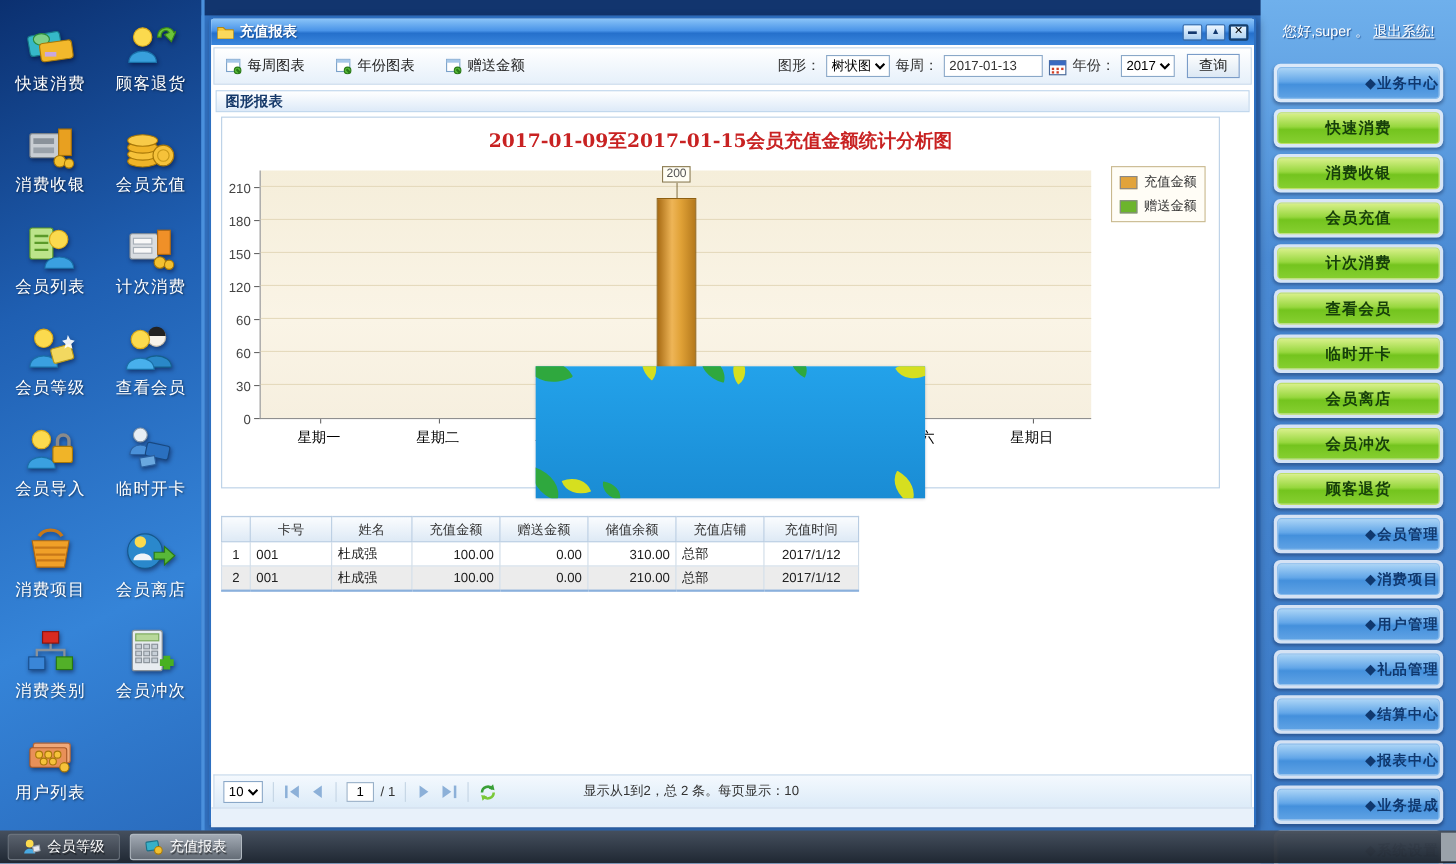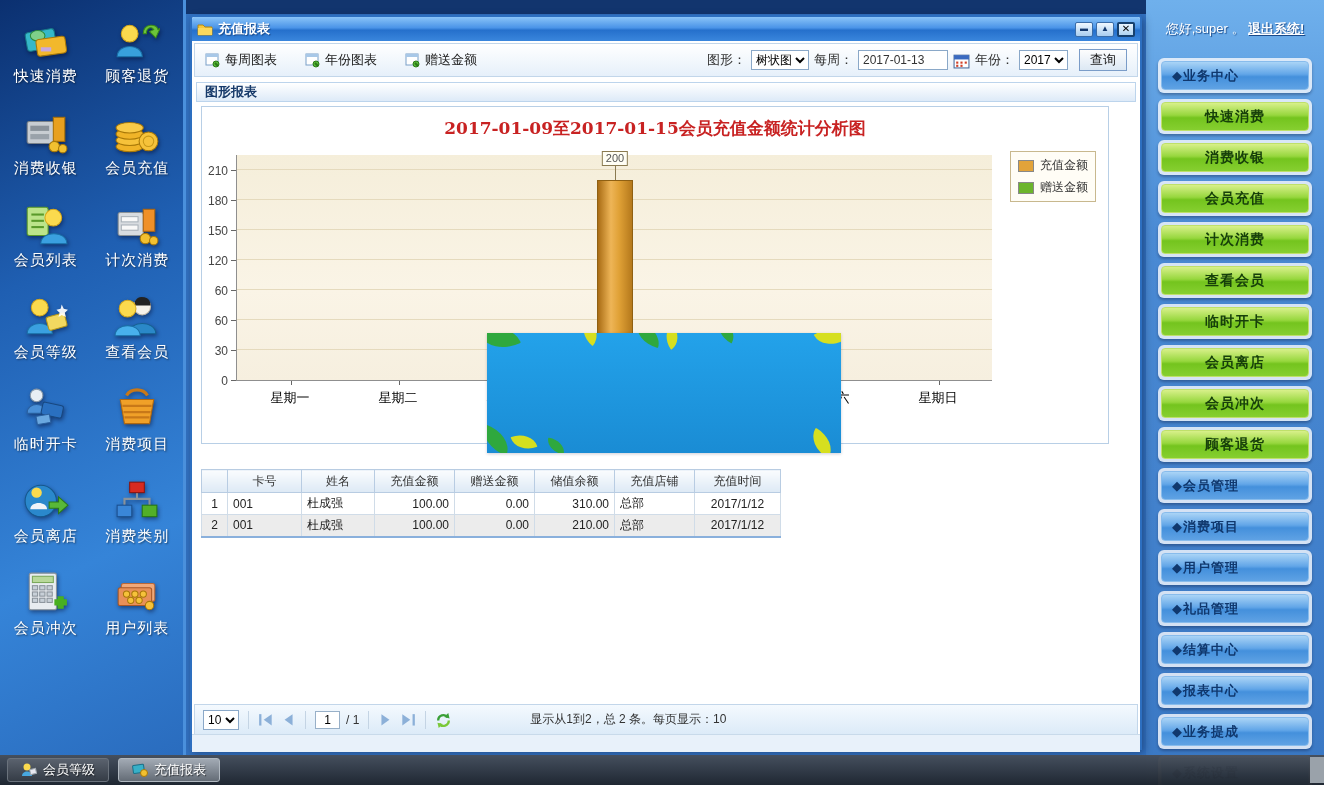--- a/index.html
+++ b/index.html
@@ -101,25 +101,25 @@
   .pg-input { width:25px; height:18px; border:1px solid #98b0c8; text-align:center; font-size:12px; }
   .pg-refresh { width:17px; height:16px; cursor:pointer; }
   .pg-info { margin-left:72px; }
   .win-footer { position:absolute; top:693px; left:0; right:0; bottom:0; background:#e8f1fa; border-top:1px solid #c8daea; }
 
   
   #right-sidebar { position:absolute; left:1146px; top:0; width:178px; height:785px;
     background:linear-gradient(180deg,#6fb0ec 0%,#4a8ad4 30%,#3a78c4 100%); }
   .greeting { position:absolute; top:20px; width:100%; text-align:center; color:#fff; font-size:13px;
     text-shadow:1px 1px 1px #1a4a8a; }
-  .logout { color:#fff; text-decoration:underline; font-weight:bold; cursor:pointer;text-align:right; }
+  .logout { color:#fff; text-decoration:underline; font-weight:normal; cursor:pointer;text-align:right; }
   .rs-btn-outer { position:absolute; left:12px; width:154px; height:35px; border-radius:6px;
     background:rgba(245,248,252,.82); box-shadow:0 2px 3px rgba(0,0,30,.3); cursor:pointer; }
   .rs-btn { position:absolute; left:3px; top:3px; right:3px; bottom:3px; border-radius:4px;
-    display:flex; align-items:center; font-weight:bold; }
+    display:flex; align-items:center; font-weight:bold;justify-content:flex-end; }
   .rs-btn.action { background:linear-gradient(180deg,#d8f08a 0%,#97d73e 45%,#74c41e 55%,#86cf30 100%);
     border:1px solid #bfe06a; color:#17400a; justify-content:center; font-size:14px; letter-spacing:1px; }
   .rs-btn.section { background:linear-gradient(180deg,#aad4f6 0%,#62a6e8 45%,#4490dc 55%,#5fa2e4 100%);
     border:1px solid #88bcec; color:#10386e; padding-left:10px; font-size:13px; letter-spacing:1px; }
 
   
   #taskbar { position:absolute; left:0; top:755px; width:1324px; height:30px; z-index:10;
     background:linear-gradient(180deg,rgba(70,78,90,.96),rgba(30,36,44,.96));
     display:flex; align-items:center; padding:0 7px; gap:9px; }
   .tk-tab { height:24px; display:flex; align-items:center; gap:6px; padding:0 13px; border-radius:3px;
@@ -209,20 +209,29 @@
         </div>
         <div class="ls-item">
           <span class="ls-icon"><svg viewBox="0 0 44 44">
               <circle cx="27" cy="12" r="8" fill="#f6f2ea" stroke="#c0b8a8"></circle>
               <path d="M20 7 a8 8 0 0 1 15 4 l-15 0z" fill="#222"></path>
               <path d="M14 38 C14 25 40 25 40 38 Z" fill="#2a88c8" stroke="#15608e"></path>
               <circle cx="13" cy="14" r="8" fill="#fbda4e" stroke="#d8a818"></circle>
               <path d="M1 40 C1 27 25 27 25 40 Z" fill="#48b0ec" stroke="#1a70a8"></path>
             </svg></span>
           <span class="ls-label">查看会员</span>
+        </div>
+        <div class="ls-item">
+          <span class="ls-icon"><svg viewBox="0 0 44 44">
+              <circle cx="14" cy="13" r="8" fill="#fbda4e" stroke="#d8a818"></circle>
+              <path d="M2 38 C2 25 26 25 26 38 Z" fill="#3aa0e0" stroke="#1a70a8"></path>
+              <path d="M28 19 v-5 a5 5 0 0 1 10 0 v5" fill="none" stroke="#8a8a8a" stroke-width="3"></path>
+              <rect x="24" y="19" width="17" height="14" rx="2" fill="#f0b428" stroke="#a87808"></rect>
+            </svg></span>
+          <span class="ls-label">会员导入</span>
         </div>
         <div class="ls-item">
           <span class="ls-icon"><svg viewBox="0 0 44 44">
               <circle cx="13" cy="9" r="6" fill="#e8eef4" stroke="#8899aa"></circle>
               <path d="M4 26 C4 15 22 15 22 26 Z" fill="#4a90d8" stroke="#2a60a0"></path>
               <rect x="18" y="17" width="20" height="12" rx="2" fill="#2a70c0" stroke="#184880" transform="rotate(12 28 23)"></rect>
               <rect x="13" y="28" width="13" height="8" fill="#6aa8e0" stroke="#2a60a0" transform="rotate(-10 19 32)"></rect>
             </svg></span>
           <span class="ls-label">临时开卡</span>
         </div>

